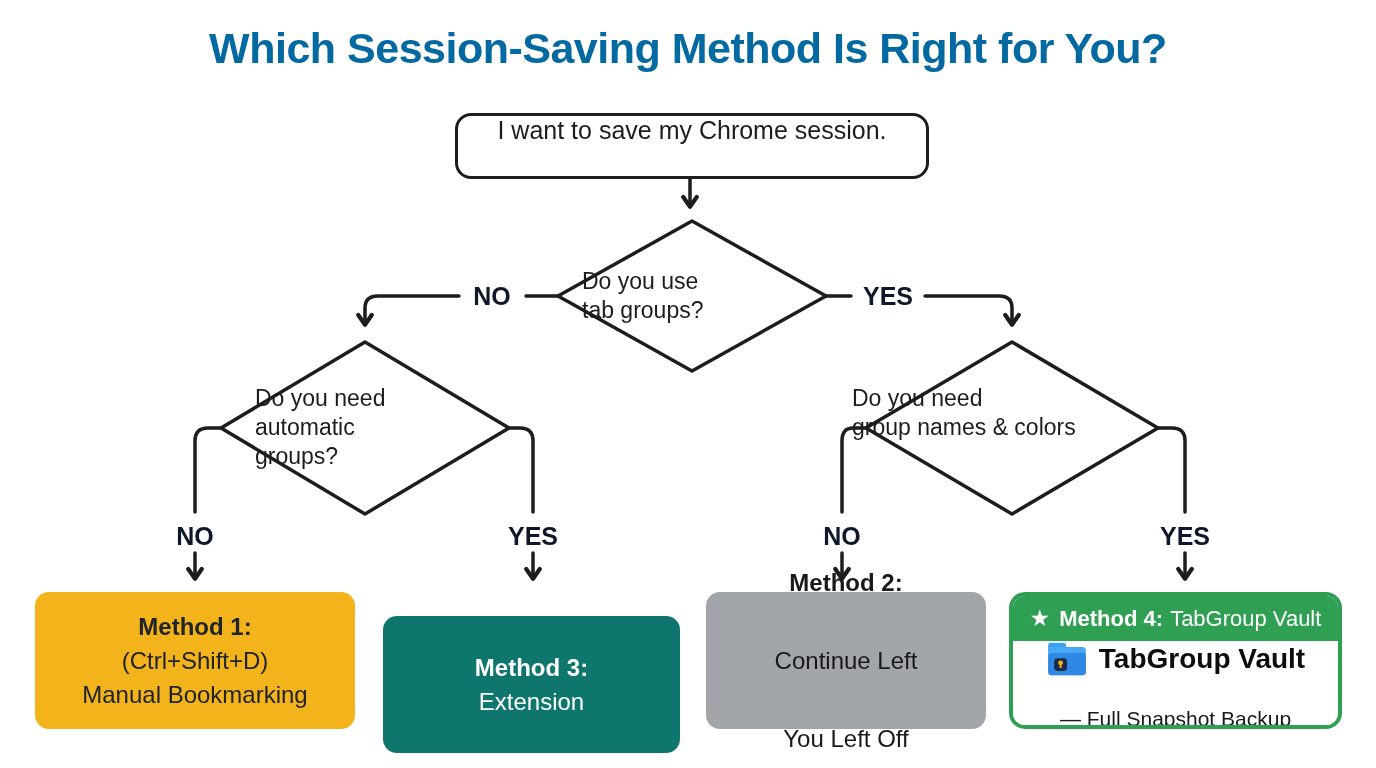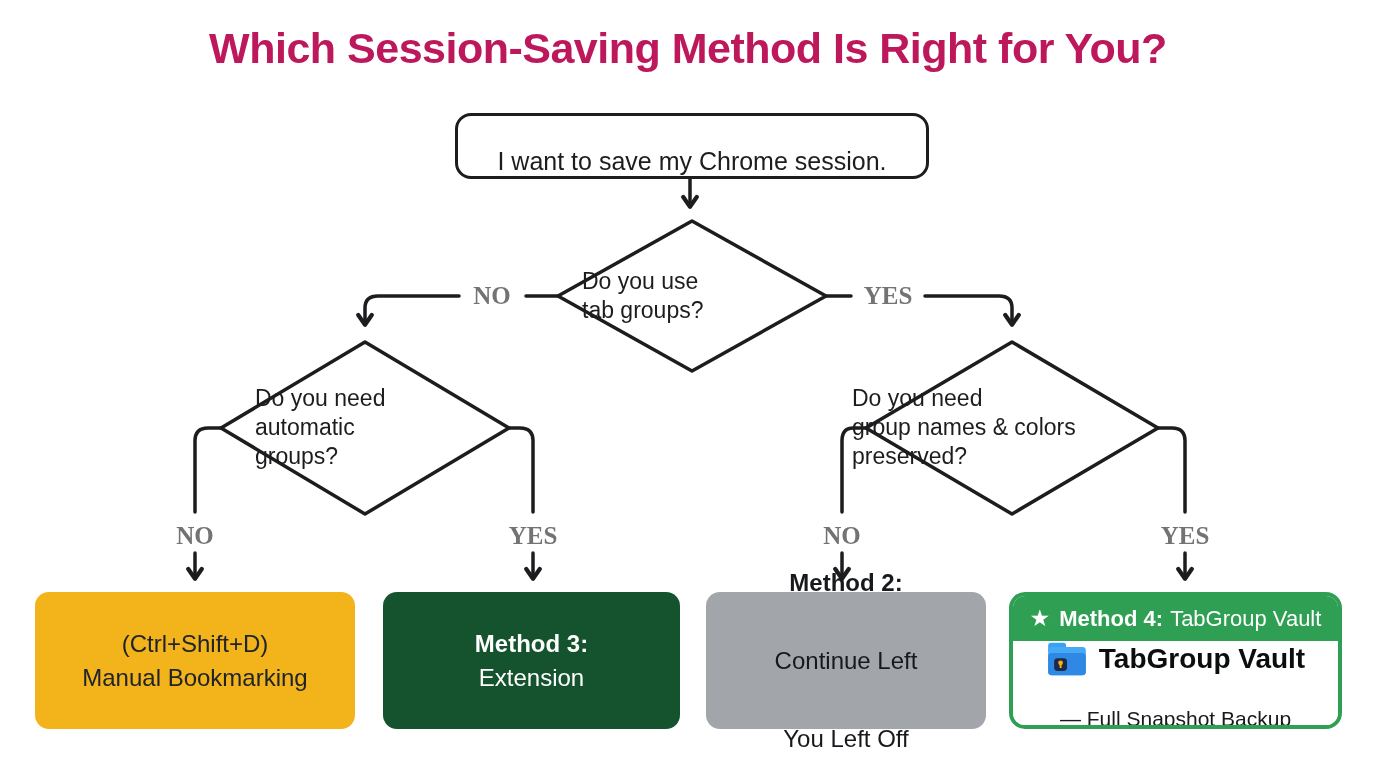--- a/index.html
+++ b/index.html
@@ -4,42 +4,42 @@
 <style>
   html,body { margin:0; padding:0; background:#ffffff; }
   .stage {
     position:relative; width:1376px; height:768px; overflow:hidden;
     background:#ffffff; font-family:"Liberation Sans", sans-serif; color:#1d1d1f;
   }
   .svg-layer { position:absolute; left:0; top:0; width:1376px; height:768px; z-index:1; }
 
   .page-title {
     position:absolute; left:0; top:24px; width:100%; text-align:center;
-    font-size:43px; font-weight:800; letter-spacing:-0.5px; color:#be185d; z-index:2;
+    font-size:43px; font-weight:800; letter-spacing:-0.5px; color:#0369a1; z-index:2;
   }
 
   .start-box {
     position:absolute; left:455px; top:113px; width:468px; height:60px; z-index:2;
     background:#ffffff; border:3px solid #1d1d1f; border-radius:16px;
-    display:flex; align-items:flex-end; justify-content:center;
+    display:flex; align-items:flex-start; justify-content:center;
     font-size:25px; color:#1d1d1f;
   }
 
   .diamond-text {
     position:absolute; z-index:2; text-align:left;
     font-size:23px; line-height:29px; color:#1d1d1f;
   }
   .dt1 { left:582px; top:267px; width:220px; }
   .dt2 { left:255px; top:384px; width:220px; }
   .dt3 { left:852px; top:384px; width:320px; }
 
   .branch-label {
     position:absolute; z-index:2; transform:translate(-50%,-50%);
     background:#ffffff; padding:0 8px;
-    font-size:25px; font-weight:bold; color:#737373; white-space:nowrap;font-family:Liberation Serif, serif;
+    font-size:25px; font-weight:bold; color:#0f172a; white-space:nowrap;
   }
 
   .method-box {
     position:absolute; top:592px; height:137px; z-index:2;
     border-radius:14px; display:flex; flex-direction:column; justify-content:center;
     text-align:center; font-size:24px; line-height:34px;
   }
   .method-box .m-title { font-weight:bold; }
   .m1 { left:35px;  width:320px; color:#20242a; }
   .m3 { left:383px; width:297px; color:#ffffff; }
@@ -112,36 +112,36 @@
 
   <div class="diamond-text dt2">
     <div>Do you need</div>
     <div>automatic</div>
     <div>groups?</div>
   </div>
 
   <div class="diamond-text dt3">
     <div>Do you need</div>
     <div>group names &amp; colors</div>
-    <div>preserved?</div>
   </div>
 
   <div class="branch-label" style="left:492px; top:296px;">NO</div>
   <div class="branch-label" style="left:888px; top:296px;">YES</div>
   <div class="branch-label" style="left:195px; top:536px;">NO</div>
   <div class="branch-label" style="left:533px; top:536px;">YES</div>
   <div class="branch-label" style="left:842px; top:536px;">NO</div>
   <div class="branch-label" style="left:1185px; top:536px;">YES</div>
 
   <div class="method-box m1" style="background-color: rgb(243, 180, 27);">
+    <div class="m-title">Method 1:</div>
     <div>(Ctrl+Shift+D)</div>
     <div>Manual Bookmarking</div>
   </div>
 
-  <div class="method-box m3" style="background-color: #14532d;">
+  <div class="method-box m3" style="background-color: #0f766e; margin-top: 24px;">
     <div class="m-title">Method 3:</div>
     <div>Extension</div>
   </div>
 
   <div class="method-box m2" style="background-color: rgb(162, 166, 170); gap: 44px;">
     <div class="m-title">Method 2:</div>
     <div>Continue Left</div>
     <div>You Left Off</div>
   </div>
 

